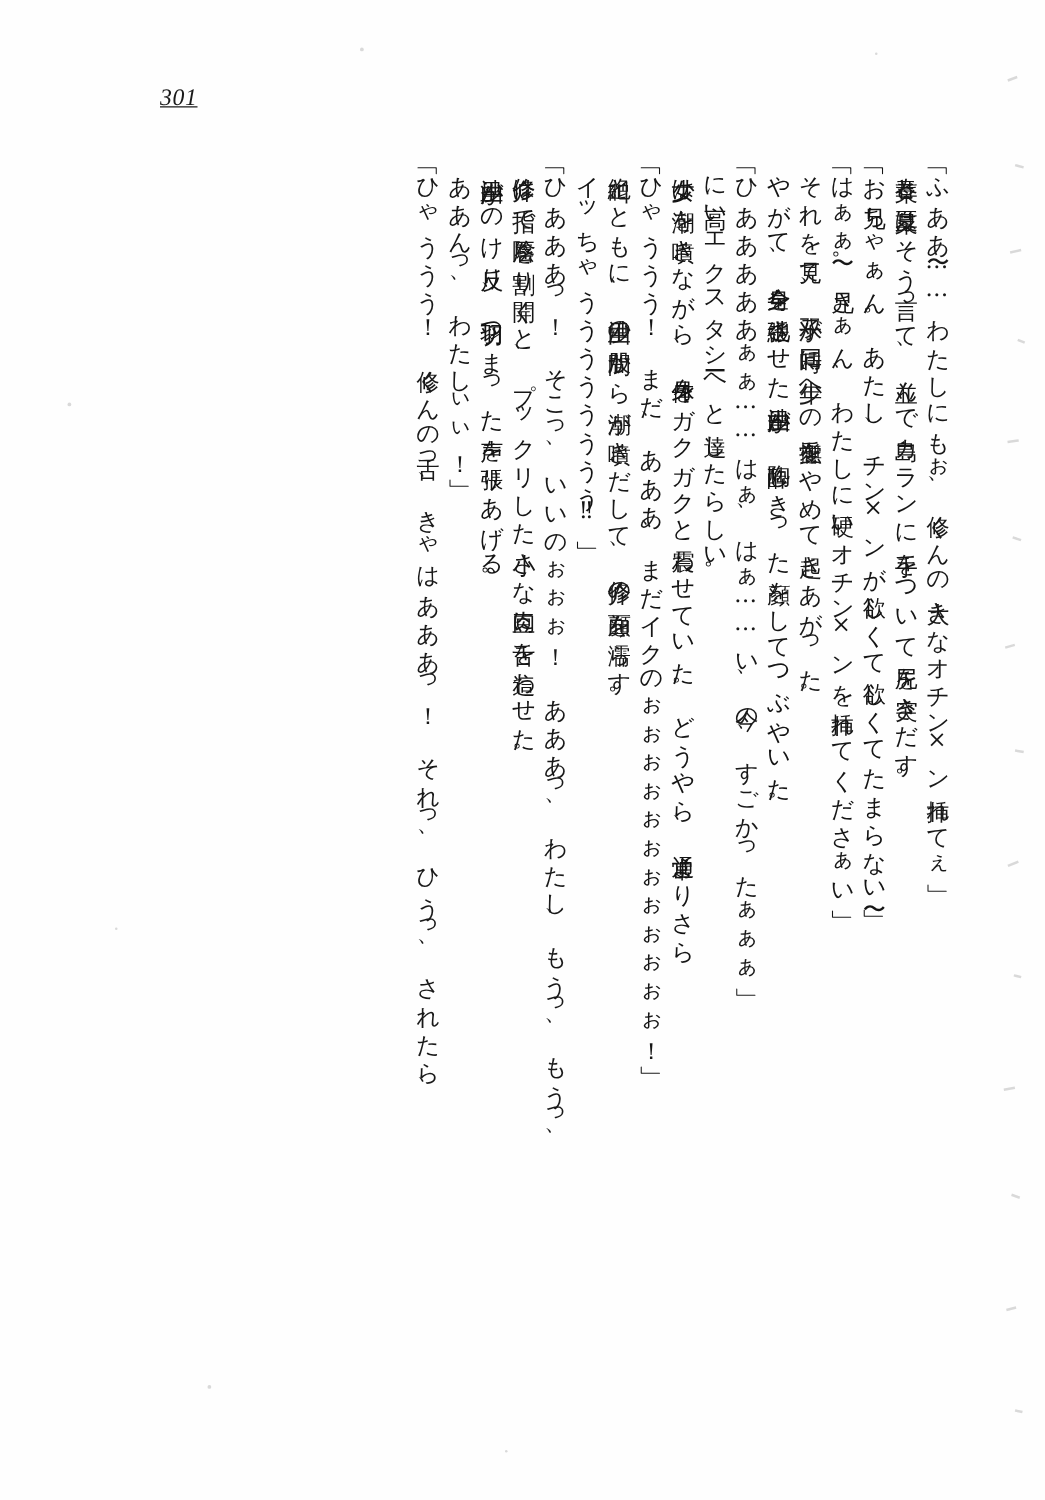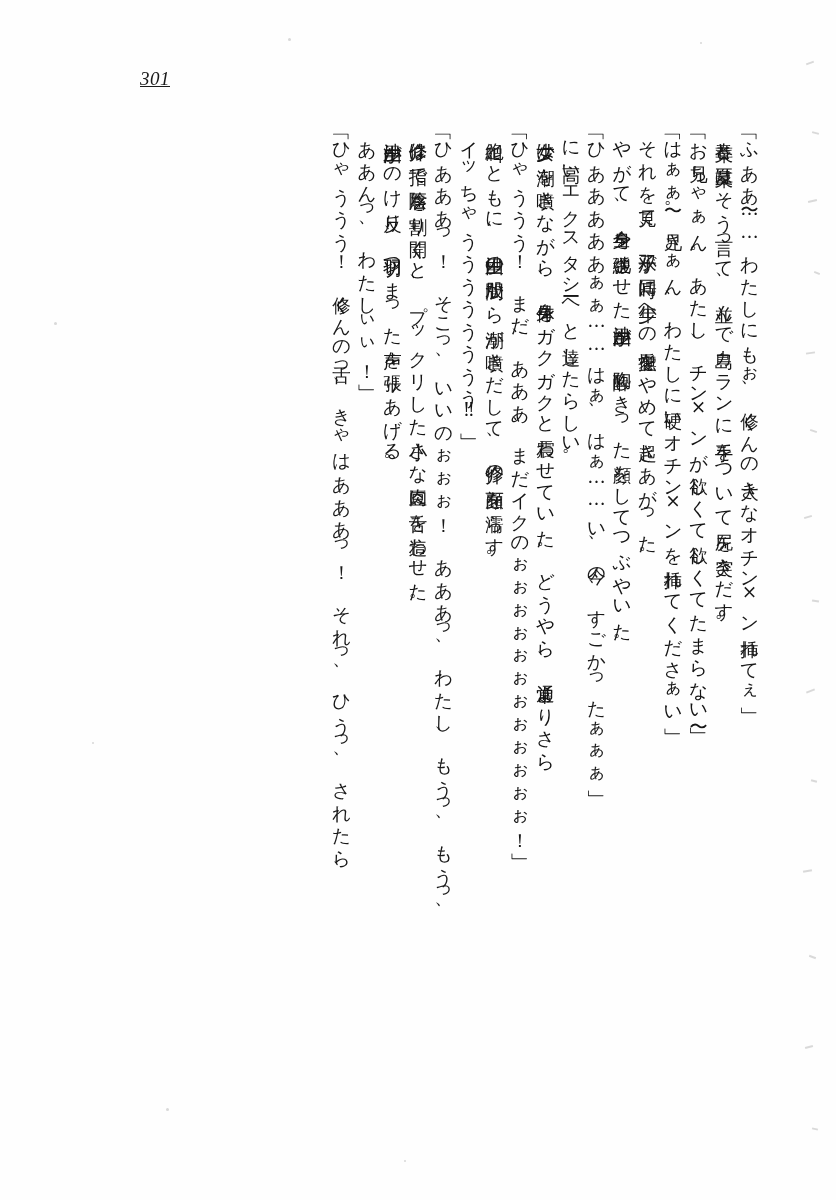--- a/index.html
+++ b/index.html
@@ -18,21 +18,21 @@
 
   .page {
     position: absolute;
     inset: 0;
     background: #fefefe;
   }
 
   
   .page-number {
     position: absolute;
-    left: 140px;
+    left: 128px;
     top: 68px;
     font-size: 19px;
     font-style: italic;
     font-family: "Liberation Serif", "DejaVu Serif", serif;
     color: #1a1a1a;
     letter-spacing: 0.5px;
     text-decoration: underline;
   }
 
   

